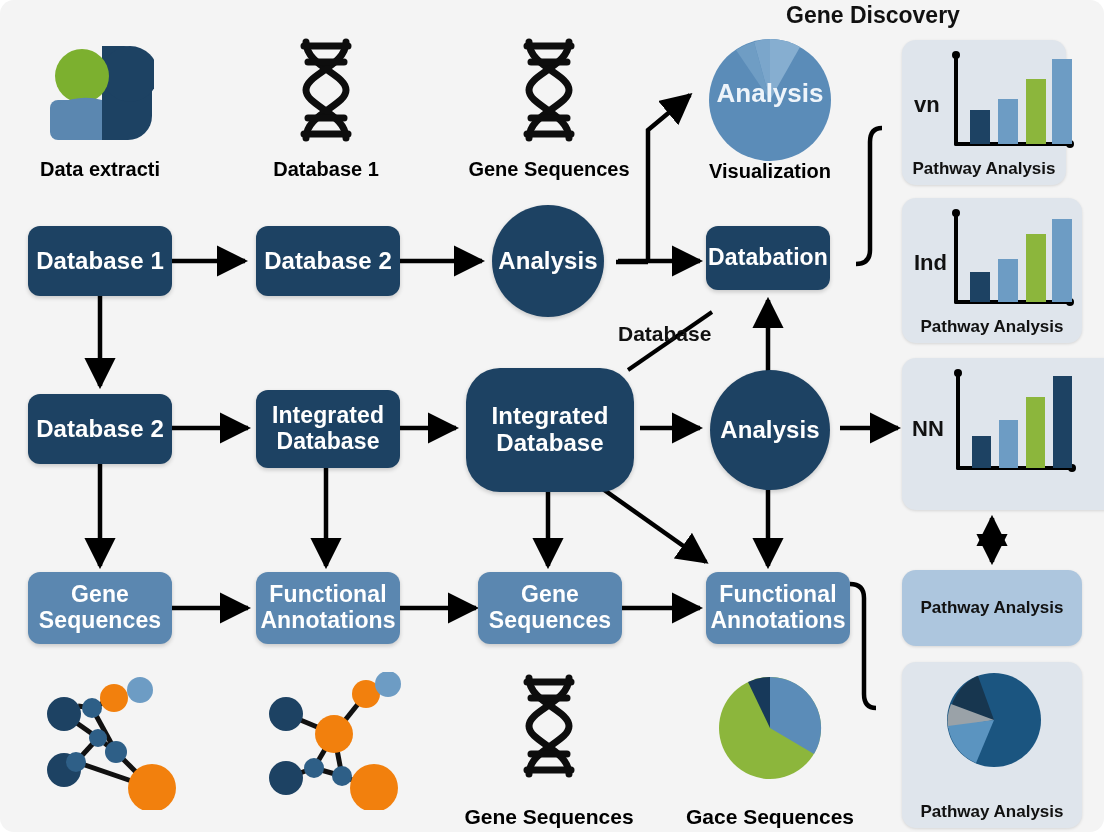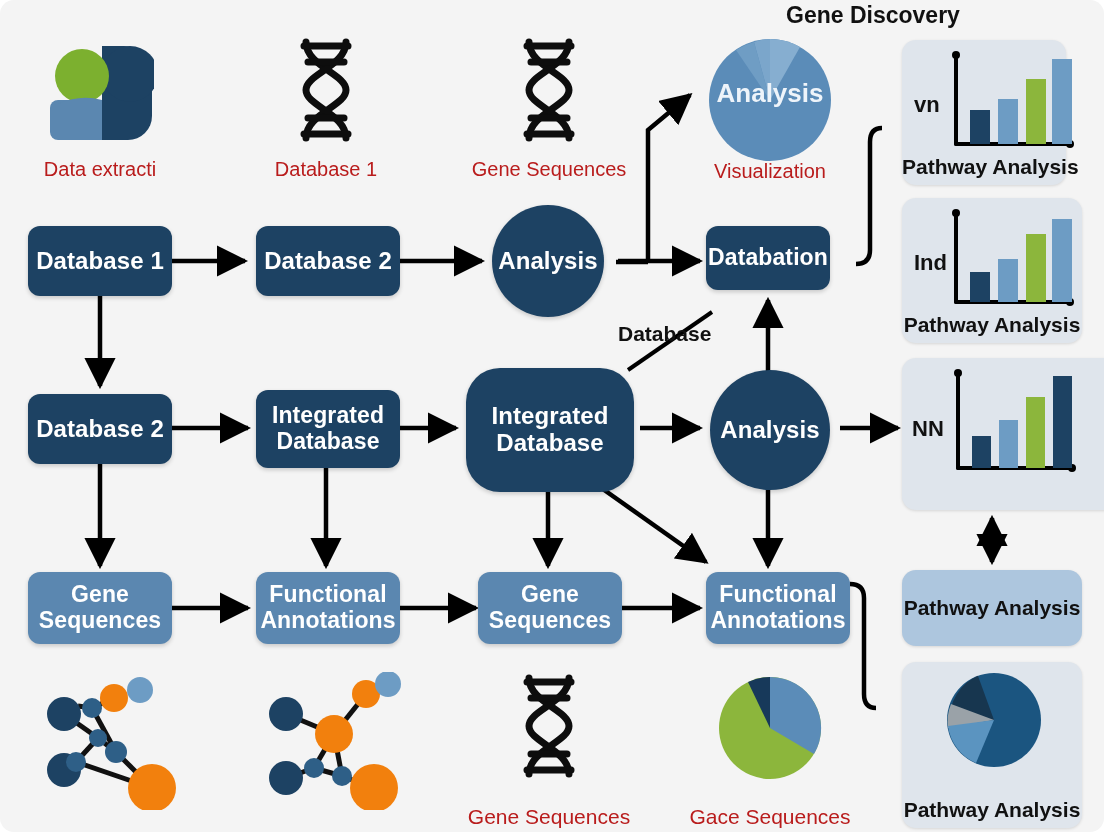--- a/index.html
+++ b/index.html
@@ -33,39 +33,39 @@
   .node.rect{border-radius:12px;}
   .node.round{border-radius:50%;}
   .node.soft{border-radius:34px;}
   .node.dark{background:#1d4263;}
   .node.light{background:#5b87b0;}
 
   
   .caption{
     position:absolute;
     text-align:center;
-    color:#b91c1c;
+    color:#000000;
     font-size:20px;
-    font-weight:400;
+    font-weight:700;
     white-space:nowrap;
   }
   .caption.big{font-size:21px;}
 
   
   .card{
     position:absolute;
     background:#dfe5ec;
     border-radius:14px;
     box-shadow:0 1px 3px rgba(0,0,0,.12);
   }
   .card.solid{background:#adc6de;}
   .card-label{
     position:absolute;left:0;right:0;bottom:6px;
     text-align:center;
-    font-size:21px;font-weight:600;color:#111;
+    font-size:17px;font-weight:600;color:#111;
     white-space:nowrap;
   }
   .card.solid .card-label{
     top:50%;bottom:auto;transform:translateY(-50%);
   }
   .axis-label{
     position:absolute;
     font-size:22px;font-weight:600;color:#111;
   }
 

